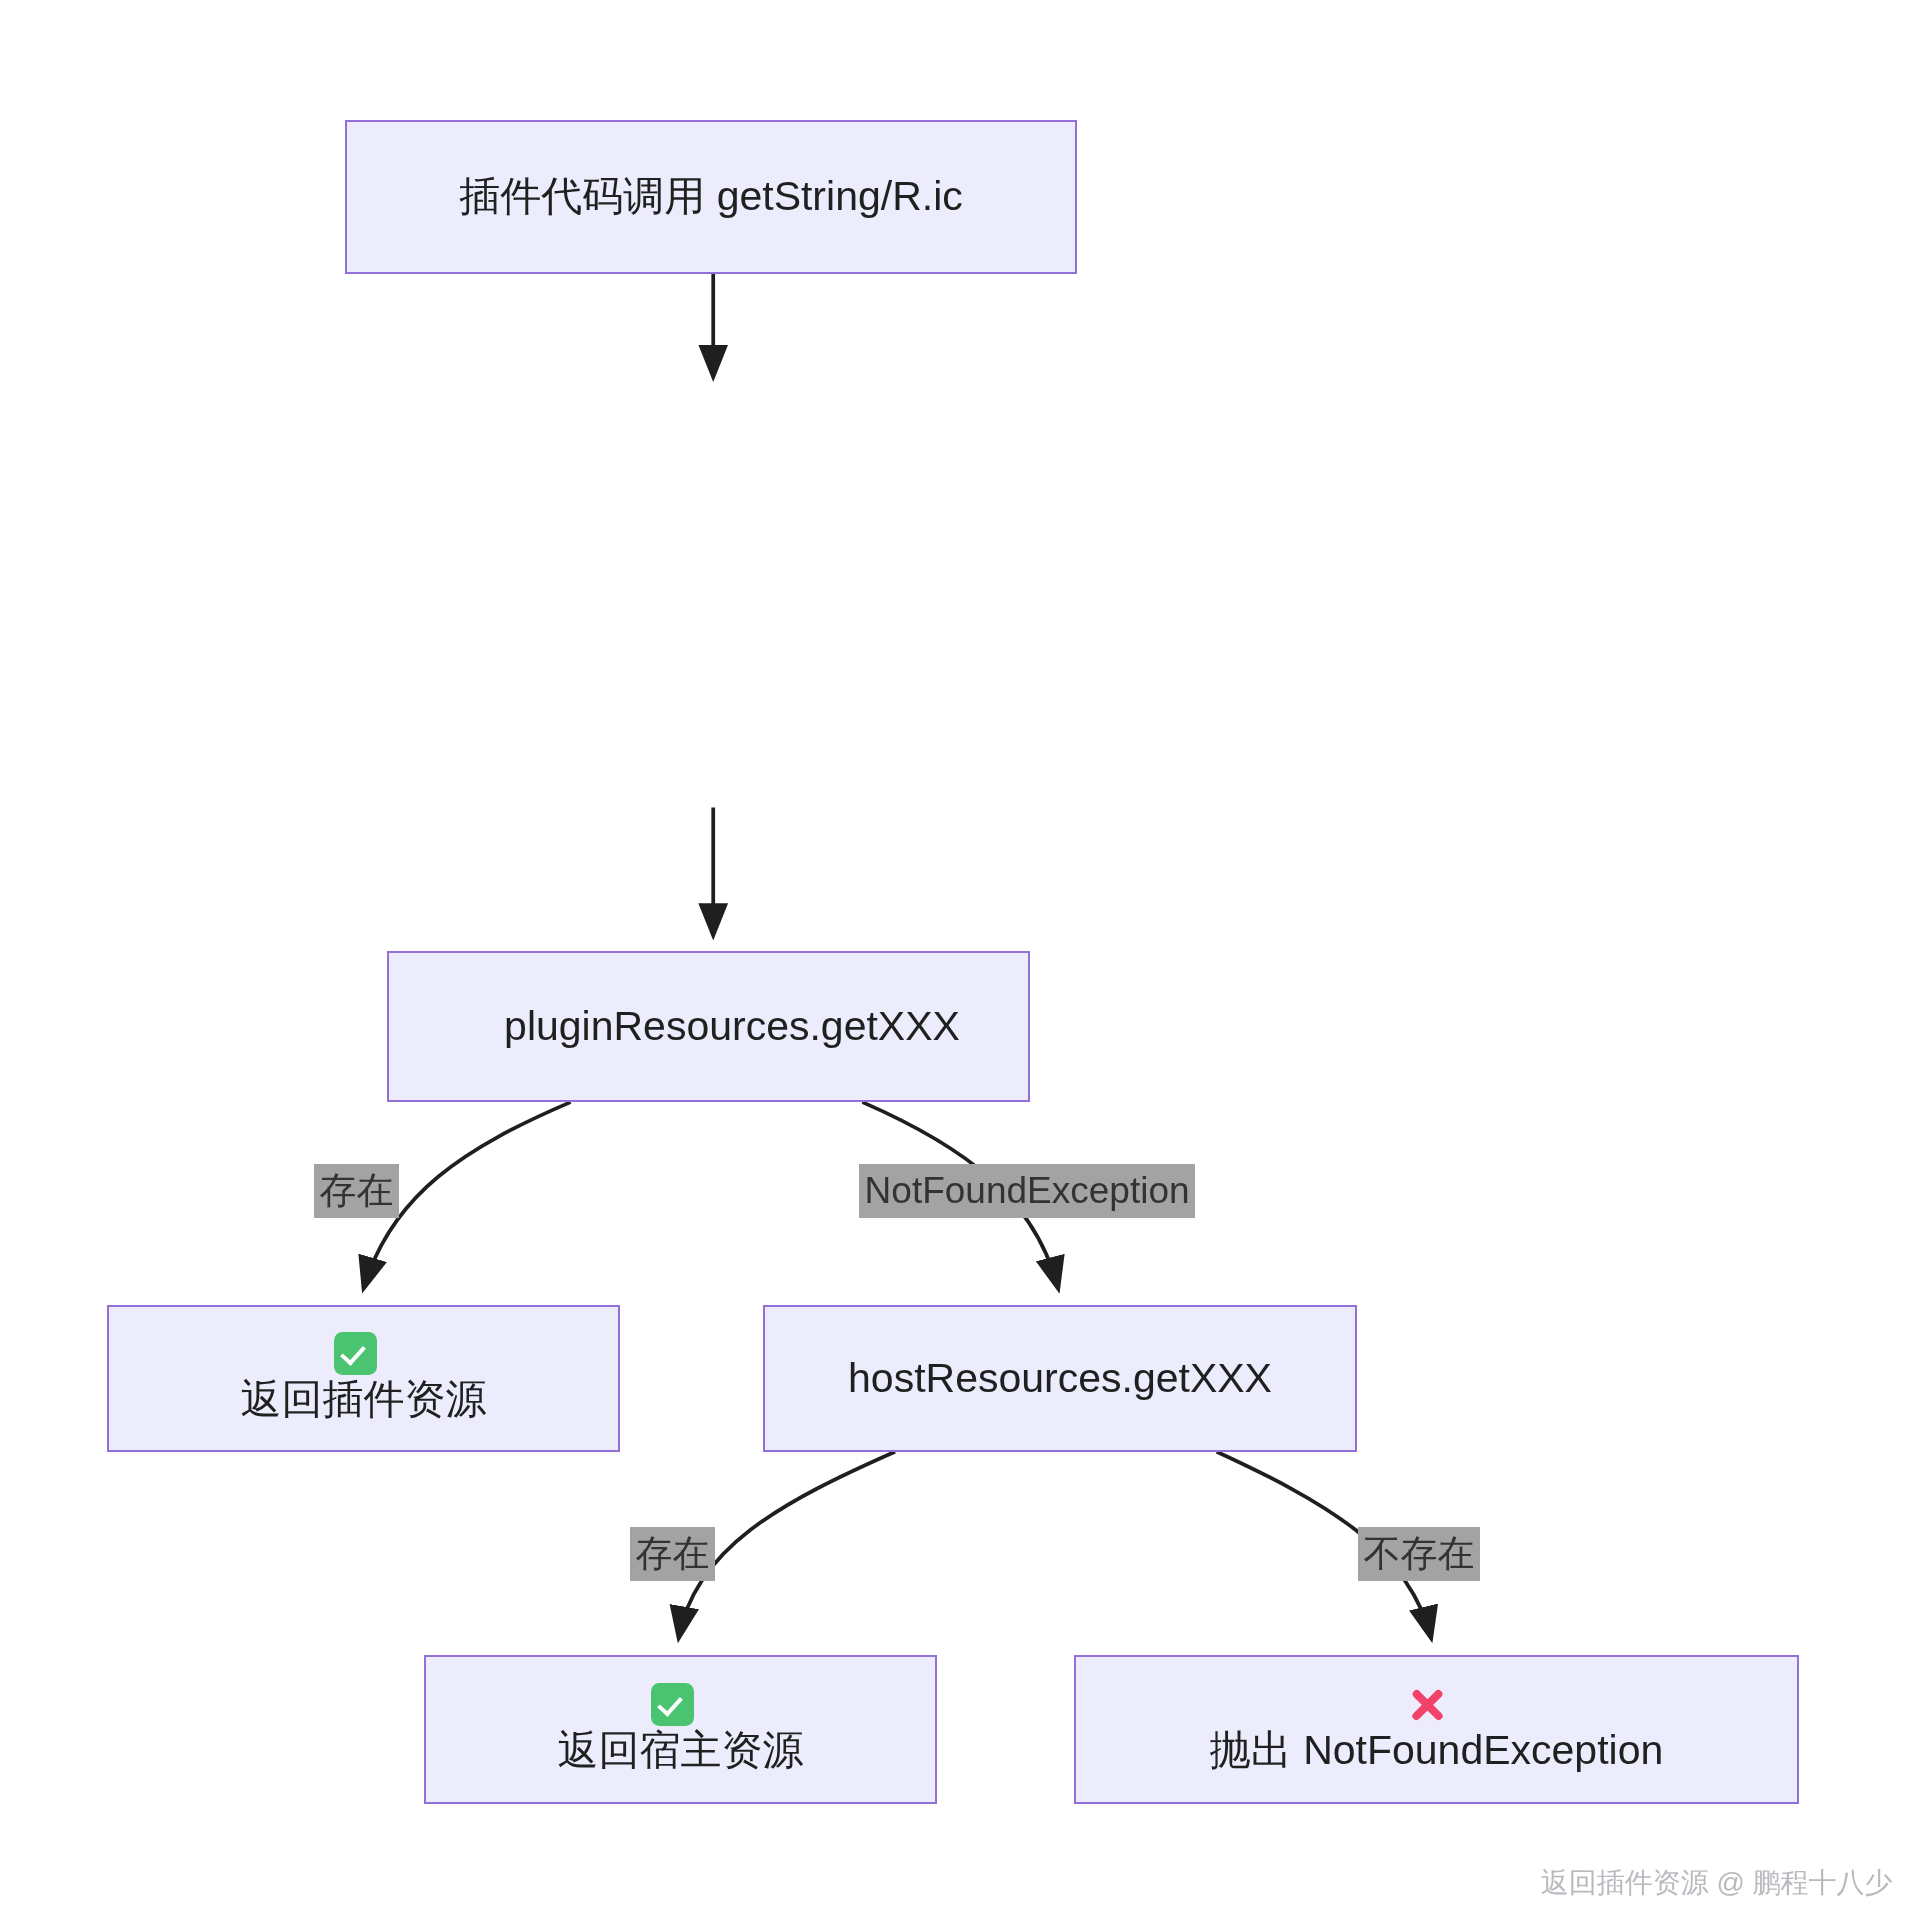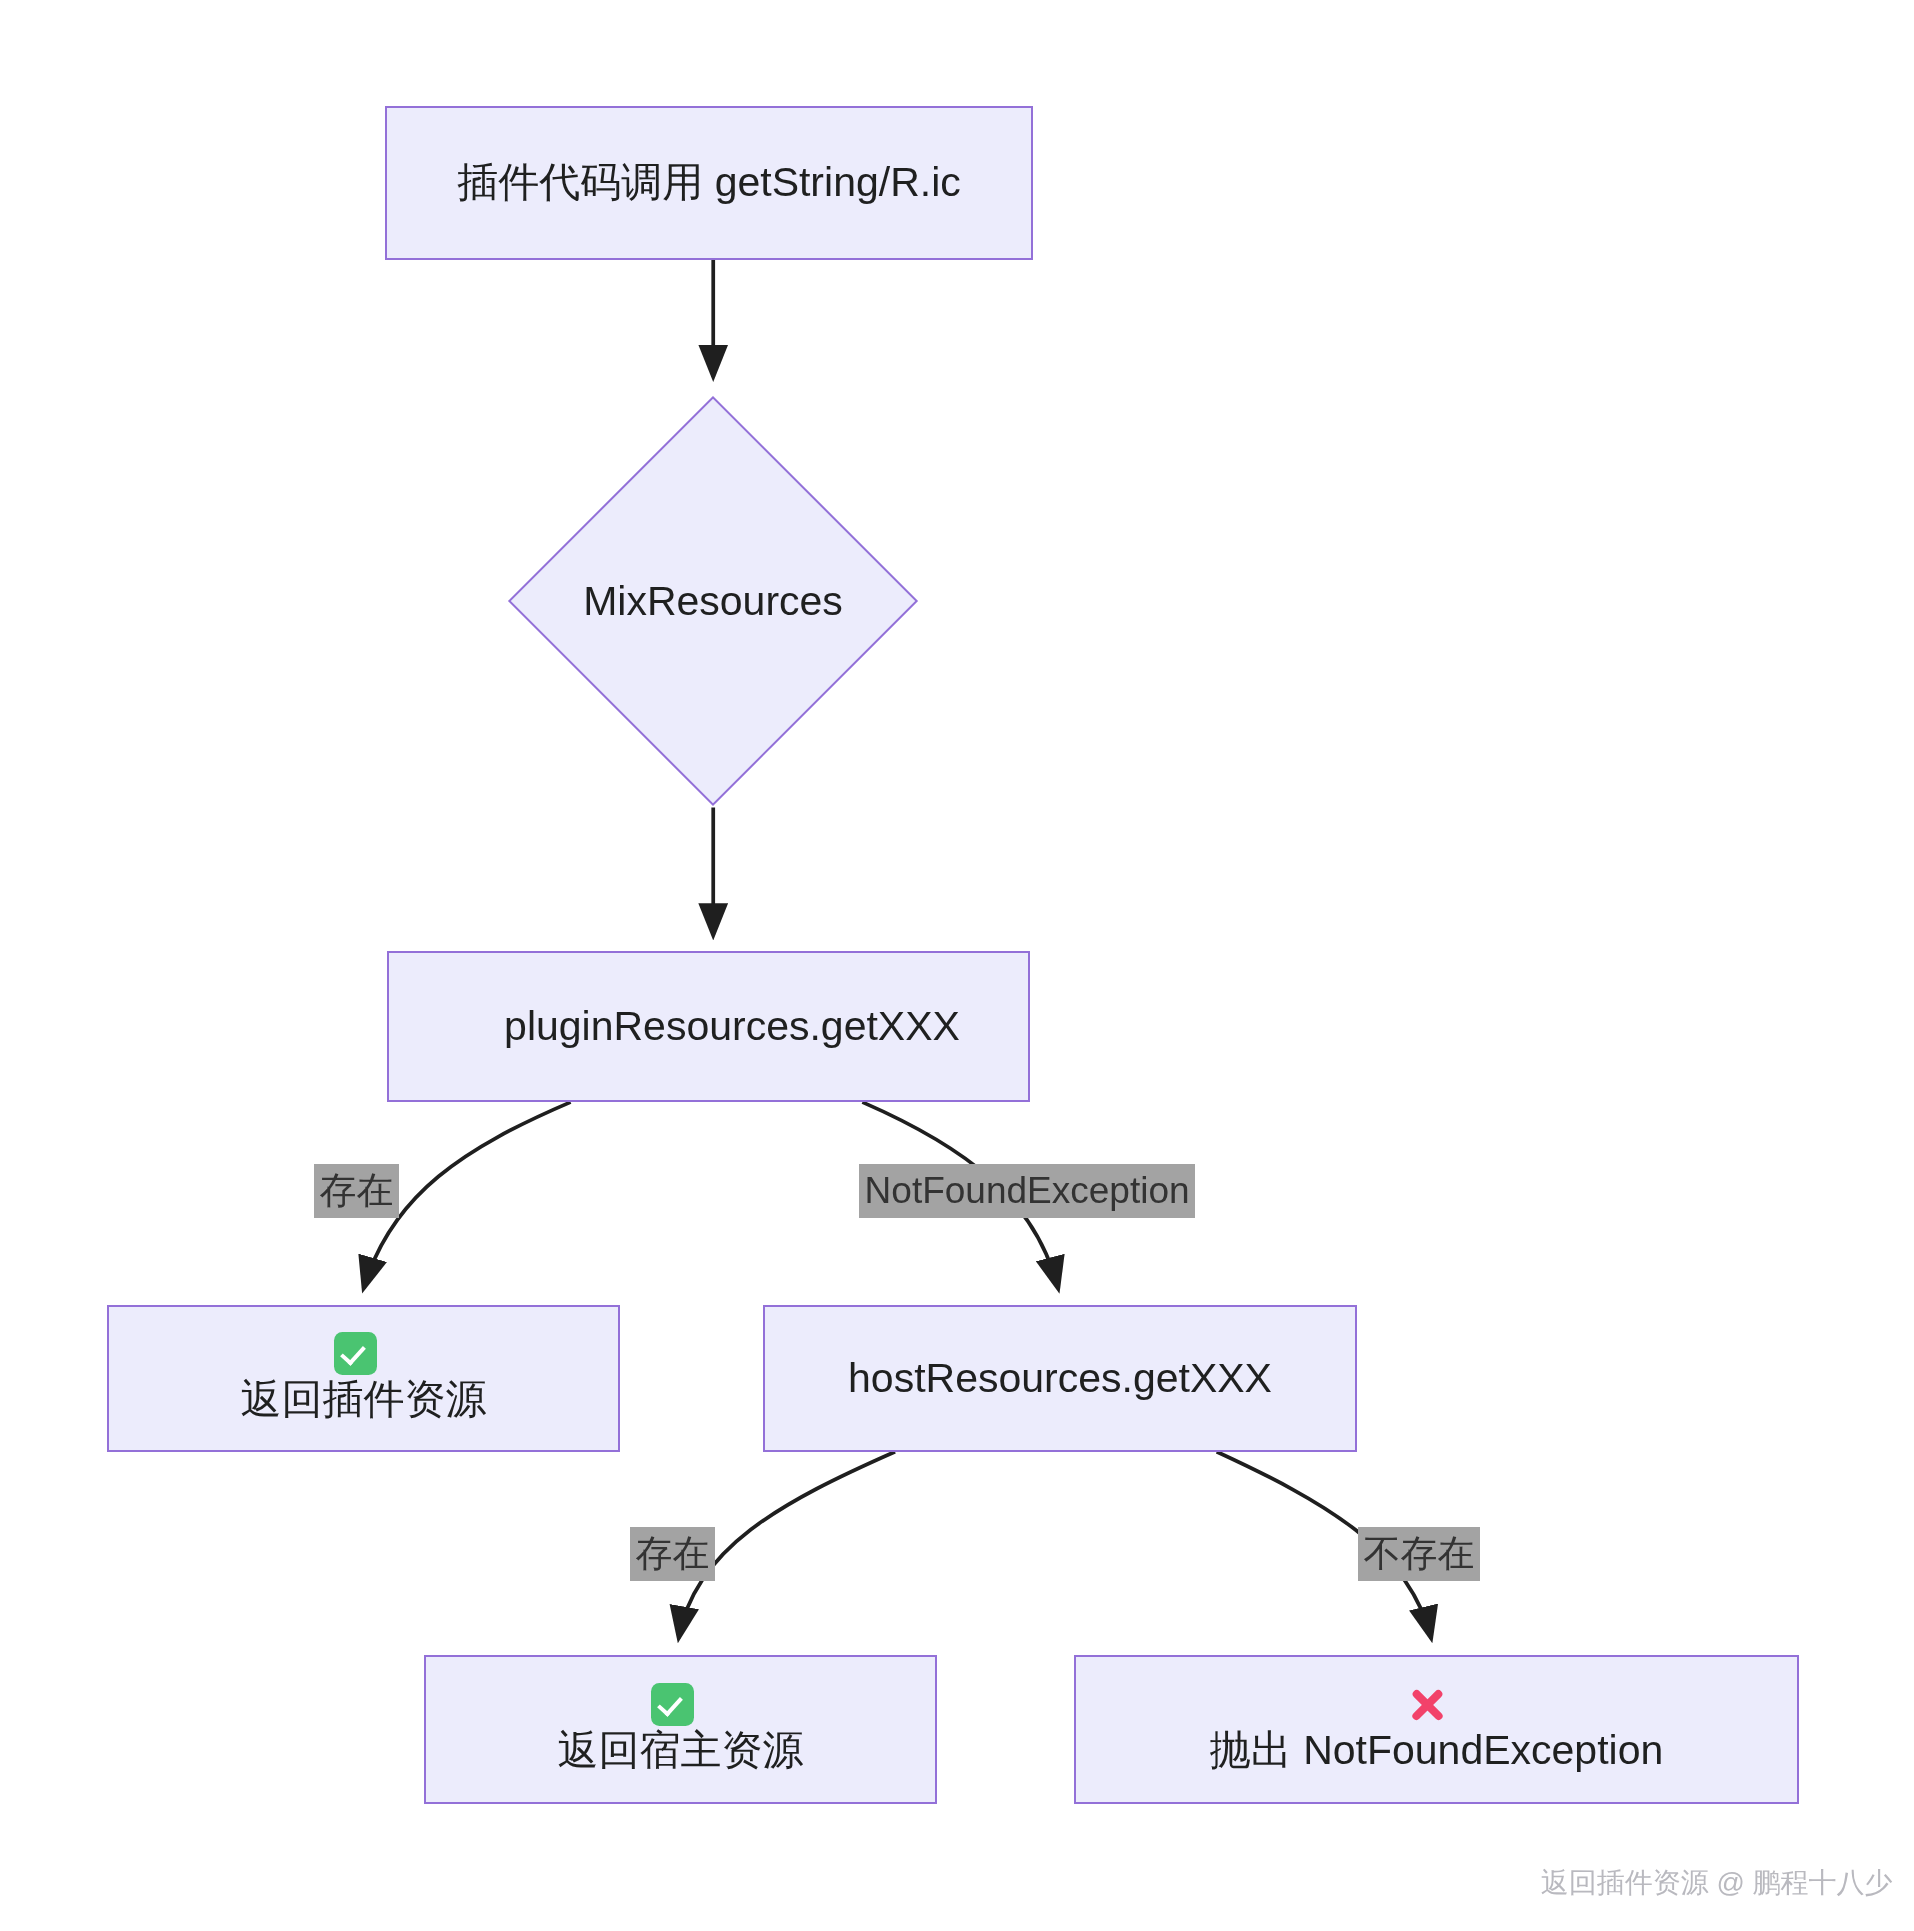--- a/index.html
+++ b/index.html
@@ -165,28 +165,24 @@
 
     <path d="M612,1182 C500,1230 420,1280 390,1382" fill="none" stroke="#1f1f1f" stroke-width="4" marker-end="url(#arrowhead)"></path>
 
     <path d="M925,1182 C1035,1230 1110,1285 1135,1382" fill="none" stroke="#1f1f1f" stroke-width="4" marker-end="url(#arrowhead)"></path>
 
     <path d="M960,1557 C840,1610 745,1660 728,1757" fill="none" stroke="#1f1f1f" stroke-width="4" marker-end="url(#arrowhead)"></path>
 
     <path d="M1305,1557 C1420,1610 1512,1662 1535,1757" fill="none" stroke="#1f1f1f" stroke-width="4" marker-end="url(#arrowhead)"></path>
   </svg>
 
-  <div class="node" style="left:345px; top:106px; width:648px; height:154px;margin-left:40px;">
+  <div class="node" style="left:345px; top:120px; width:732px; height:154px;">
     <span class="label">插件代码调用 getString/R.ic</span>
   </div>
 
-  <div class="diamond-wrap" style="left:508px; top:396px; width:410px; height:410px;">
-    <div class="diamond-shape"></div>
-    <span class="diamond-label">MixResources</span>
-  </div>
 
   <div class="node" style="left:387px; top:951px; width:643px; height:151px;padding-left:47px;">
     <span class="label">pluginResources.getXXX</span>
   </div>
 
   <div class="node with-icon" style="left:107px; top:1305px; width:513px; height:147px;">
     <span class="icon-glyph">
         <i class="ck"></i>
       </span>
     <span class="label">返回插件资源</span>

